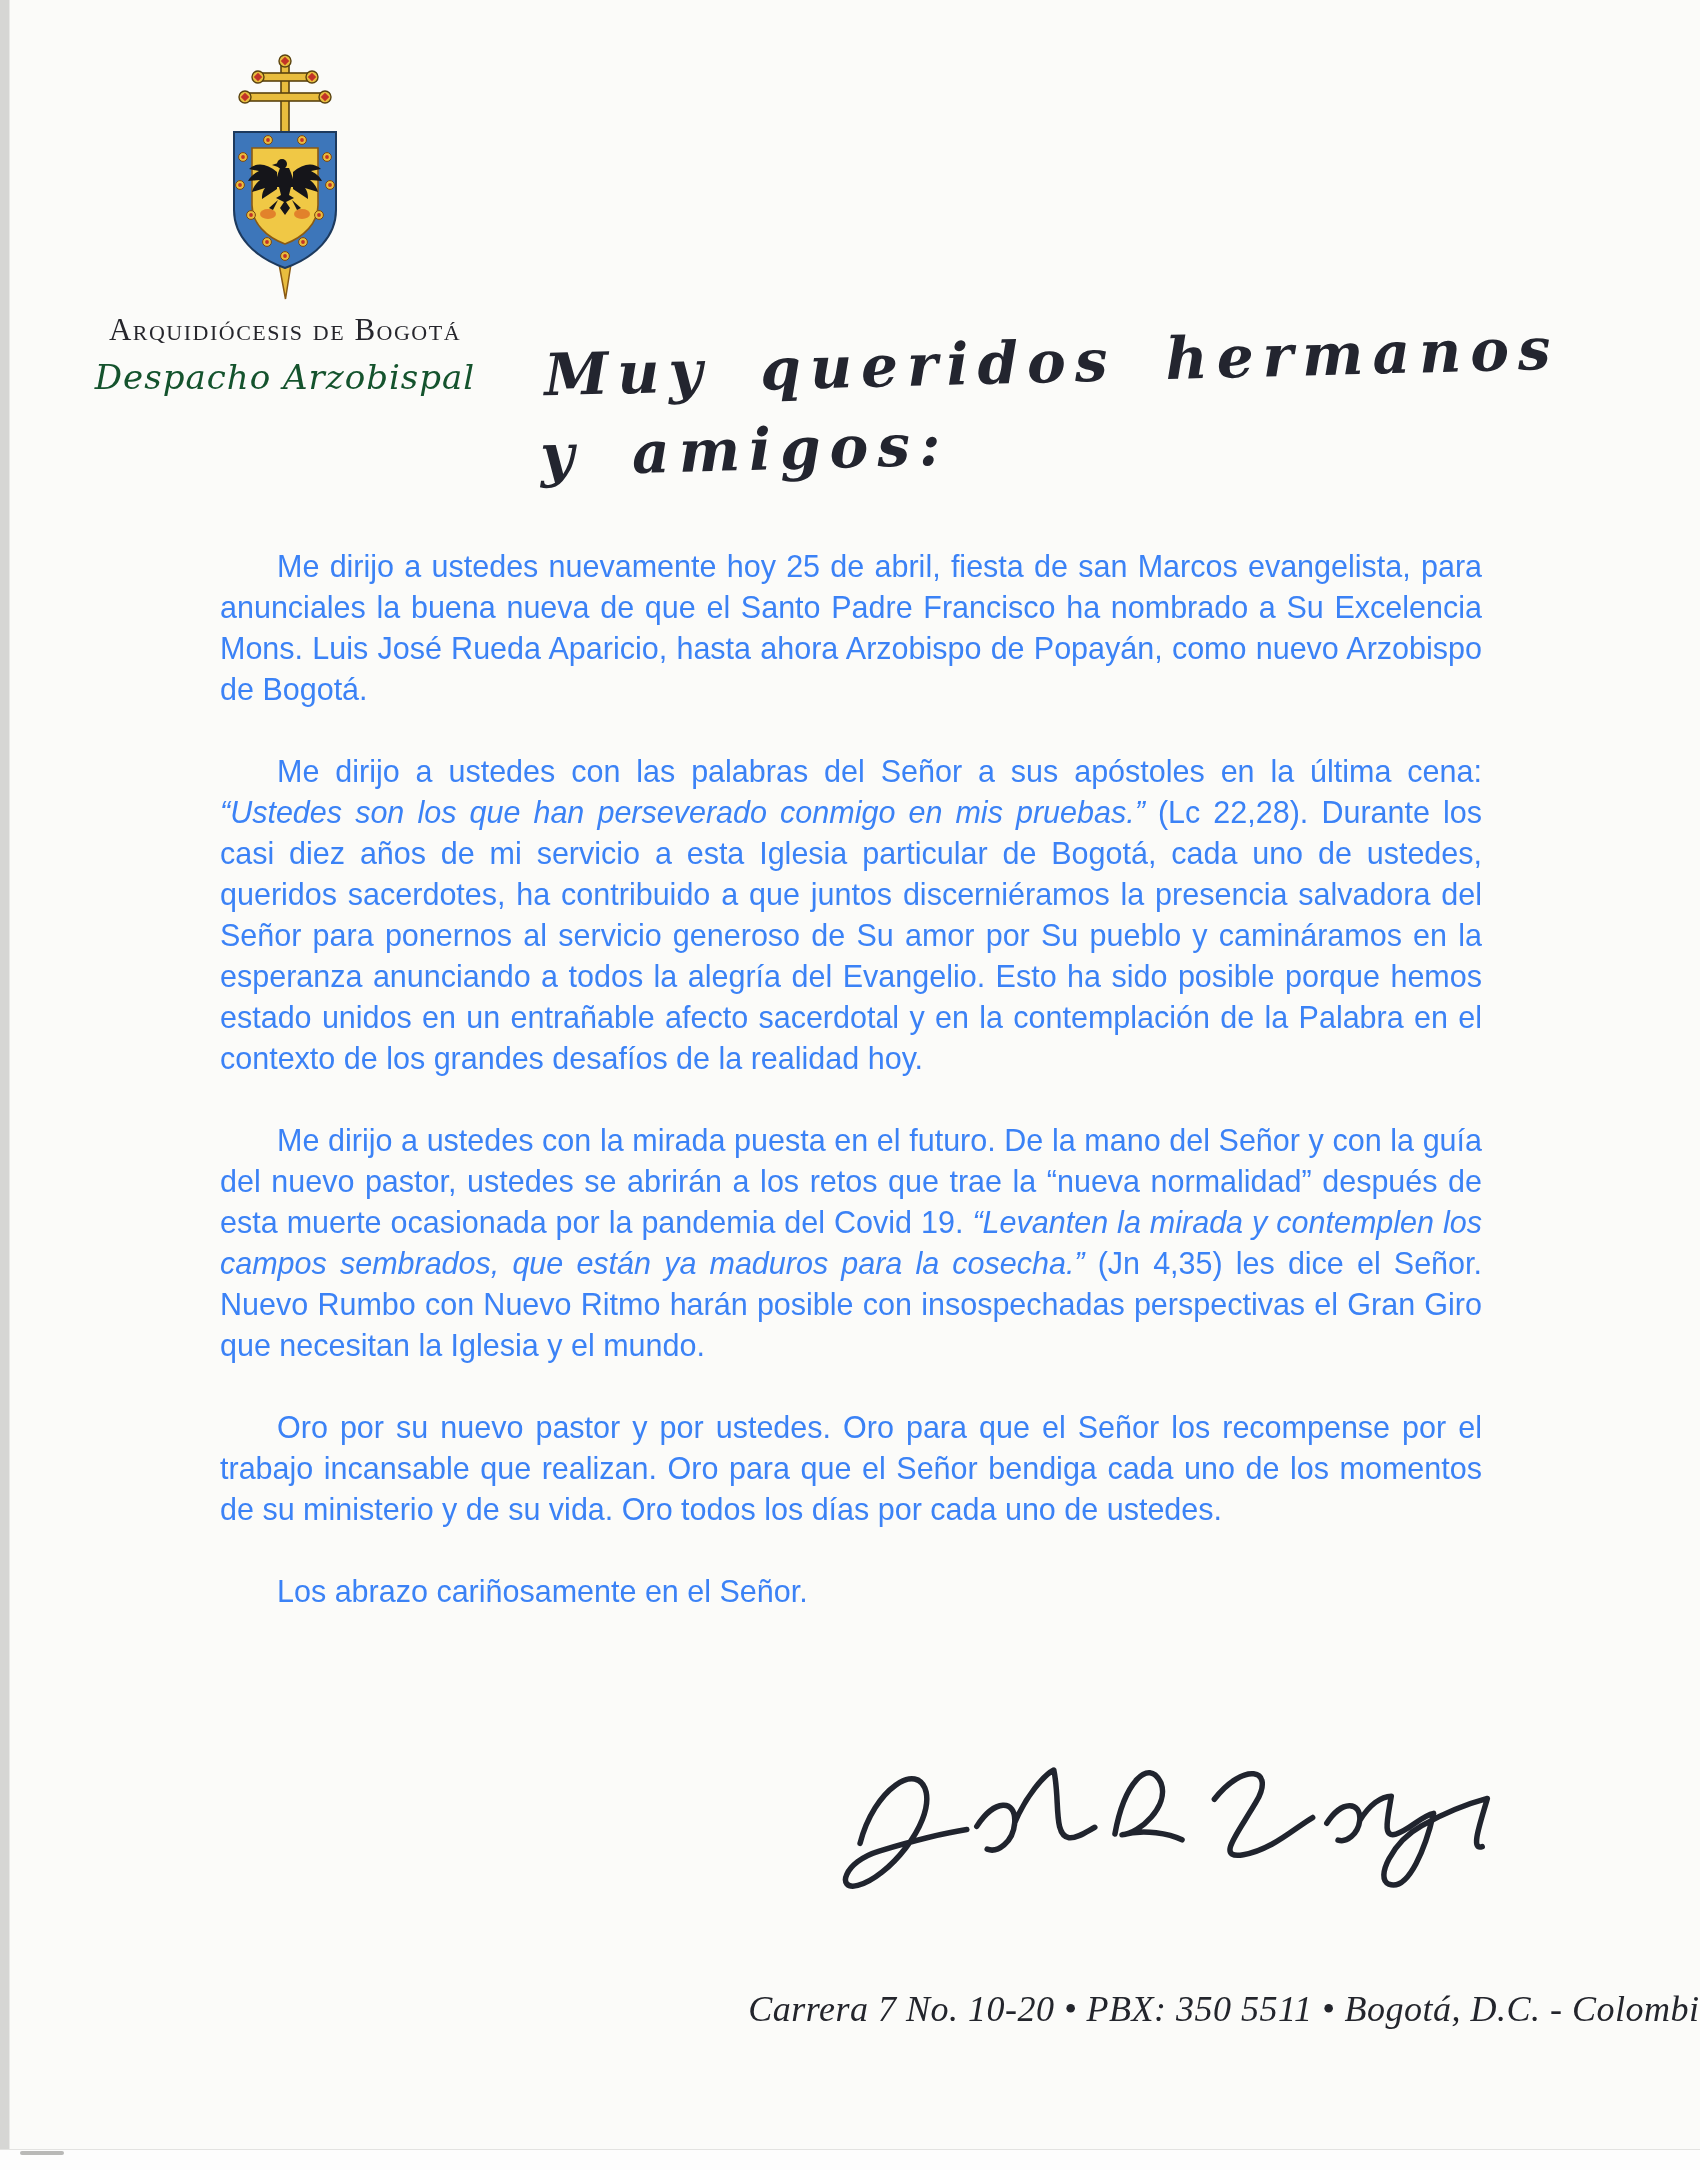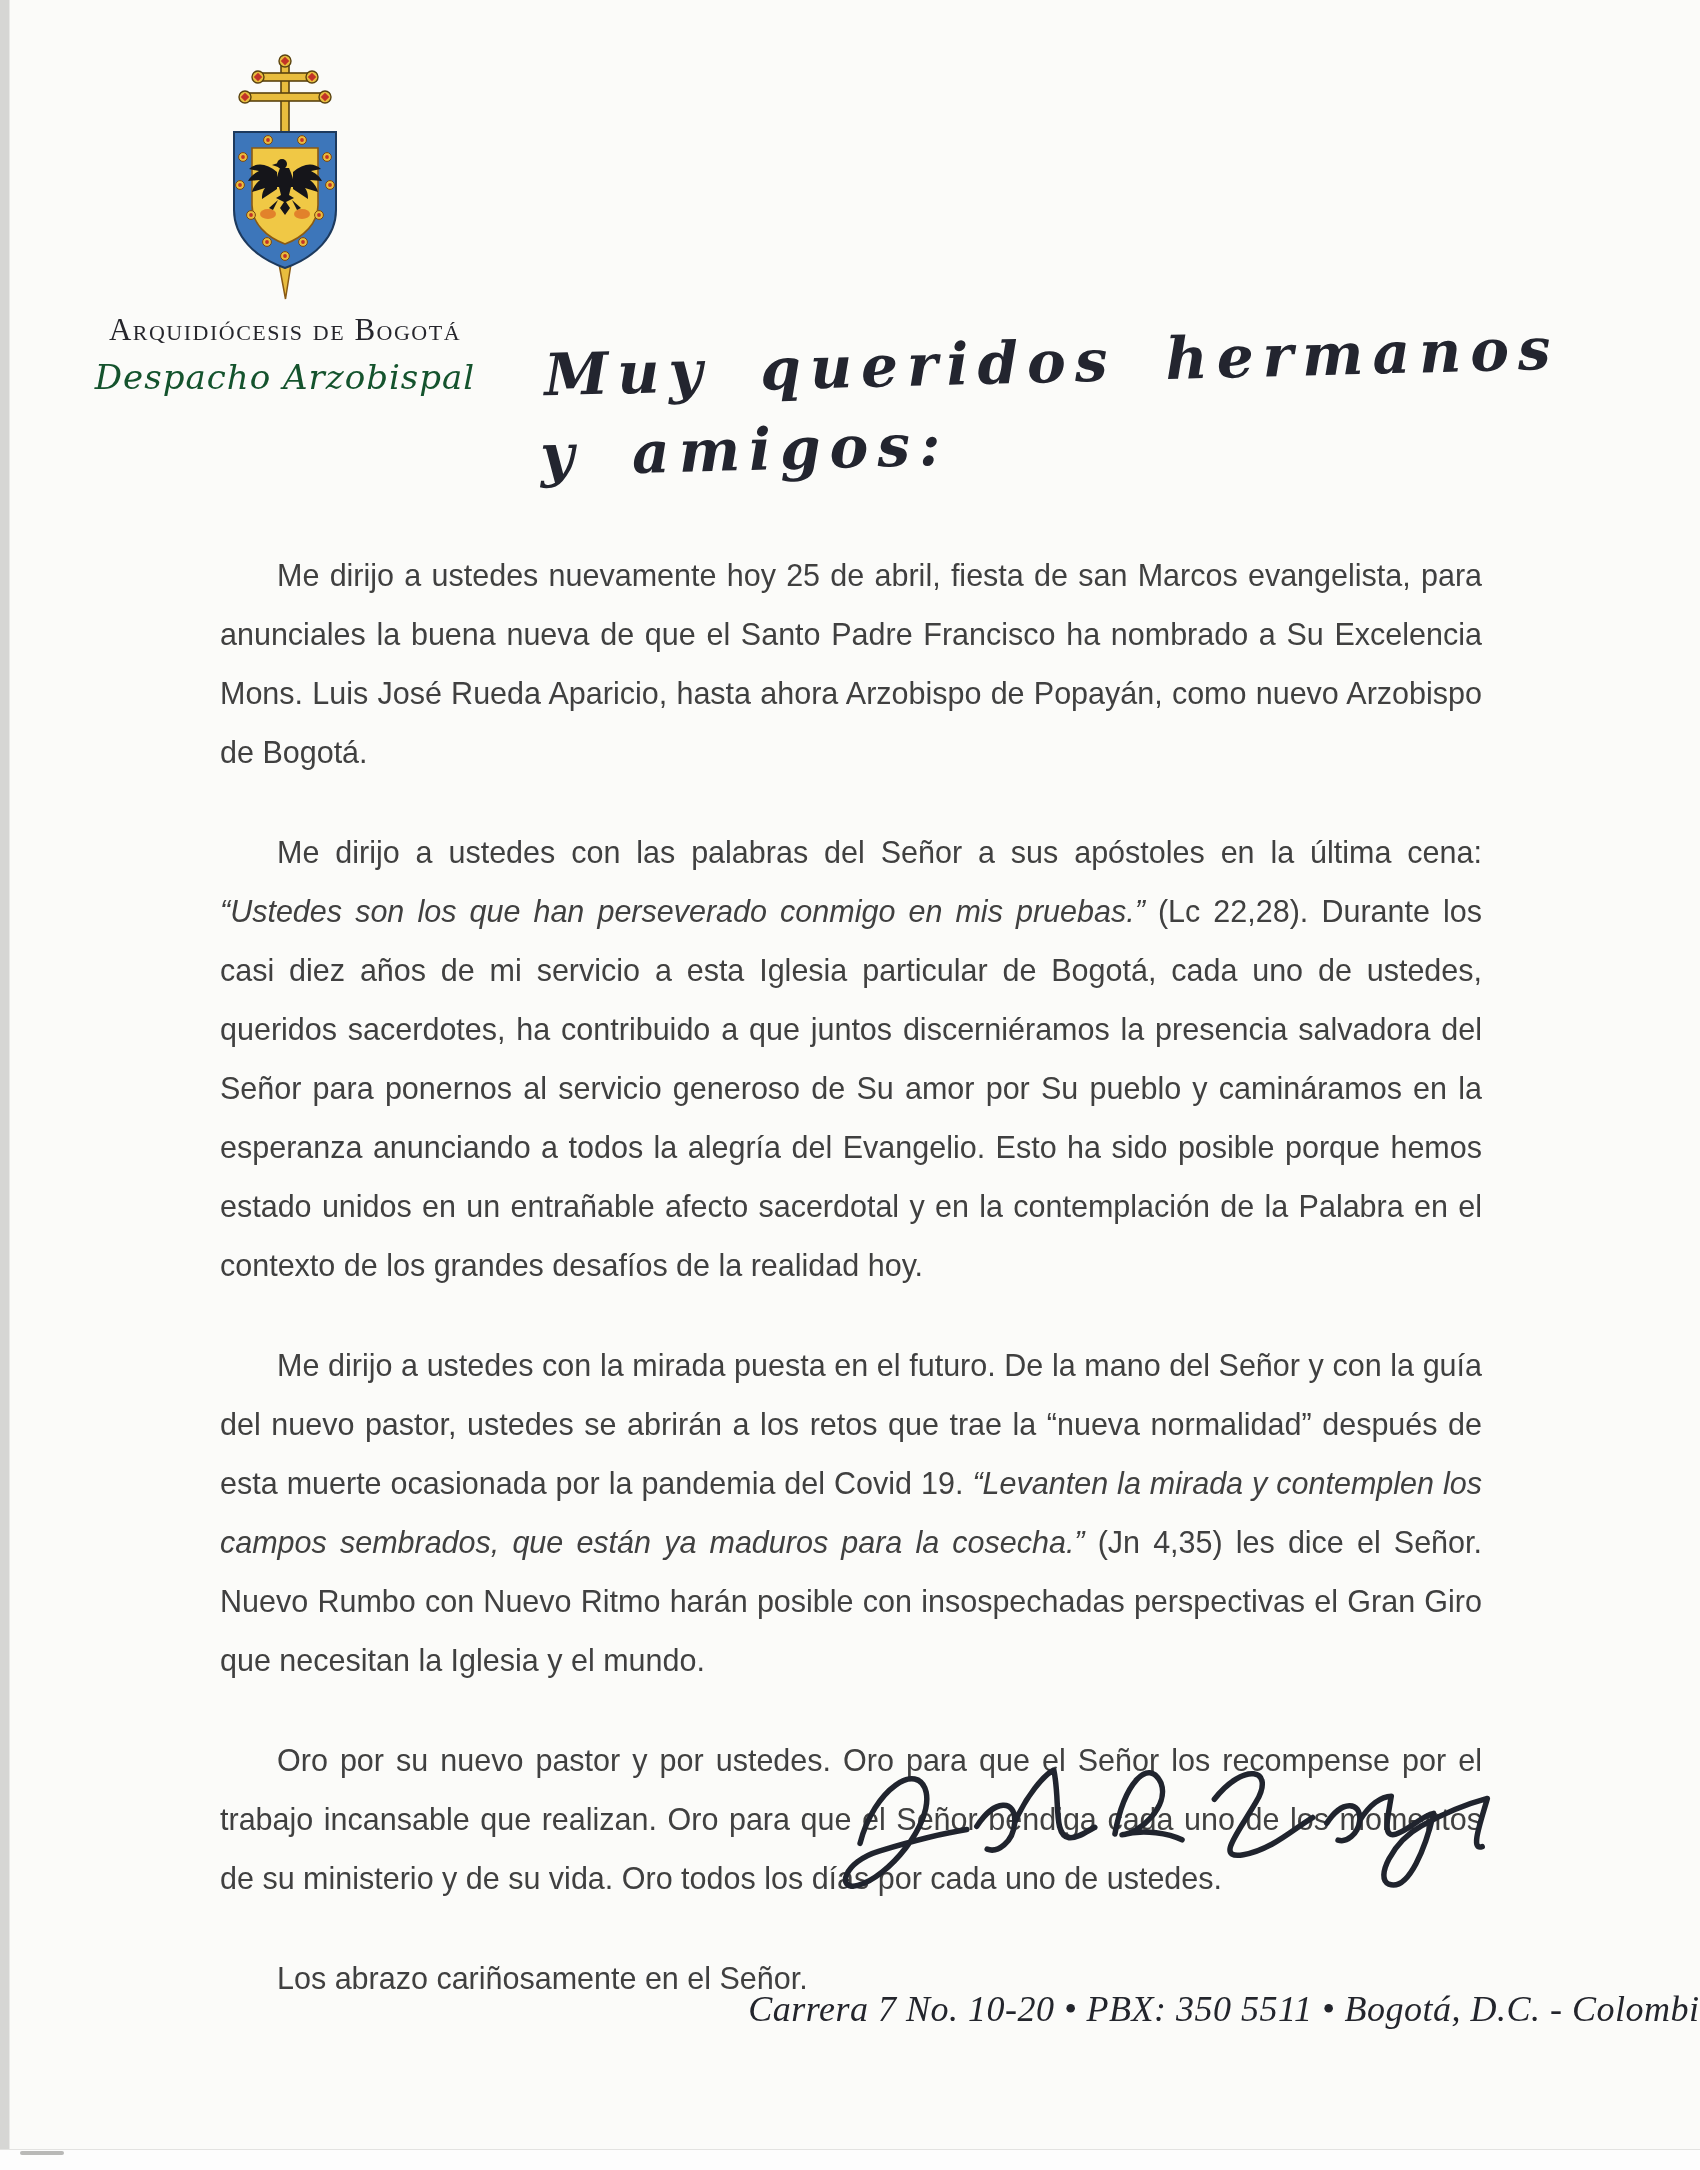--- a/index.html
+++ b/index.html
@@ -42,22 +42,22 @@
     font-style:italic;font-weight:bold;
     color:#23252f;
     transform:rotate(-1.5deg);
   }
   .greeting .g1{font-size:58px;letter-spacing:9px;word-spacing:20px;white-space:nowrap;}
   .greeting .g2{font-size:58px;letter-spacing:9px;word-spacing:20px;margin-top:12px;margin-left:-6px;white-space:nowrap;}
 
   
   .letter-body{
     position:absolute;left:220px;top:546px;width:1262px;
-    font-size:30.5px;line-height:59px;
-    text-align:justify;color:#404040;
+    font-size:30.5px;line-height:41px;
+    text-align:justify;color:#3b82f6;
   }
   .letter-body p{margin:0 0 41px 0;text-indent:57px;}
   .letter-body em{font-style:italic;}
 
   
   .signature{position:absolute;left:815px;top:1738px;width:710px;height:200px;transform:rotate(-1deg);}
 
   
   .letter-footer{
     position:absolute;left:0;top:1988px;width:1700px;text-align:right;

